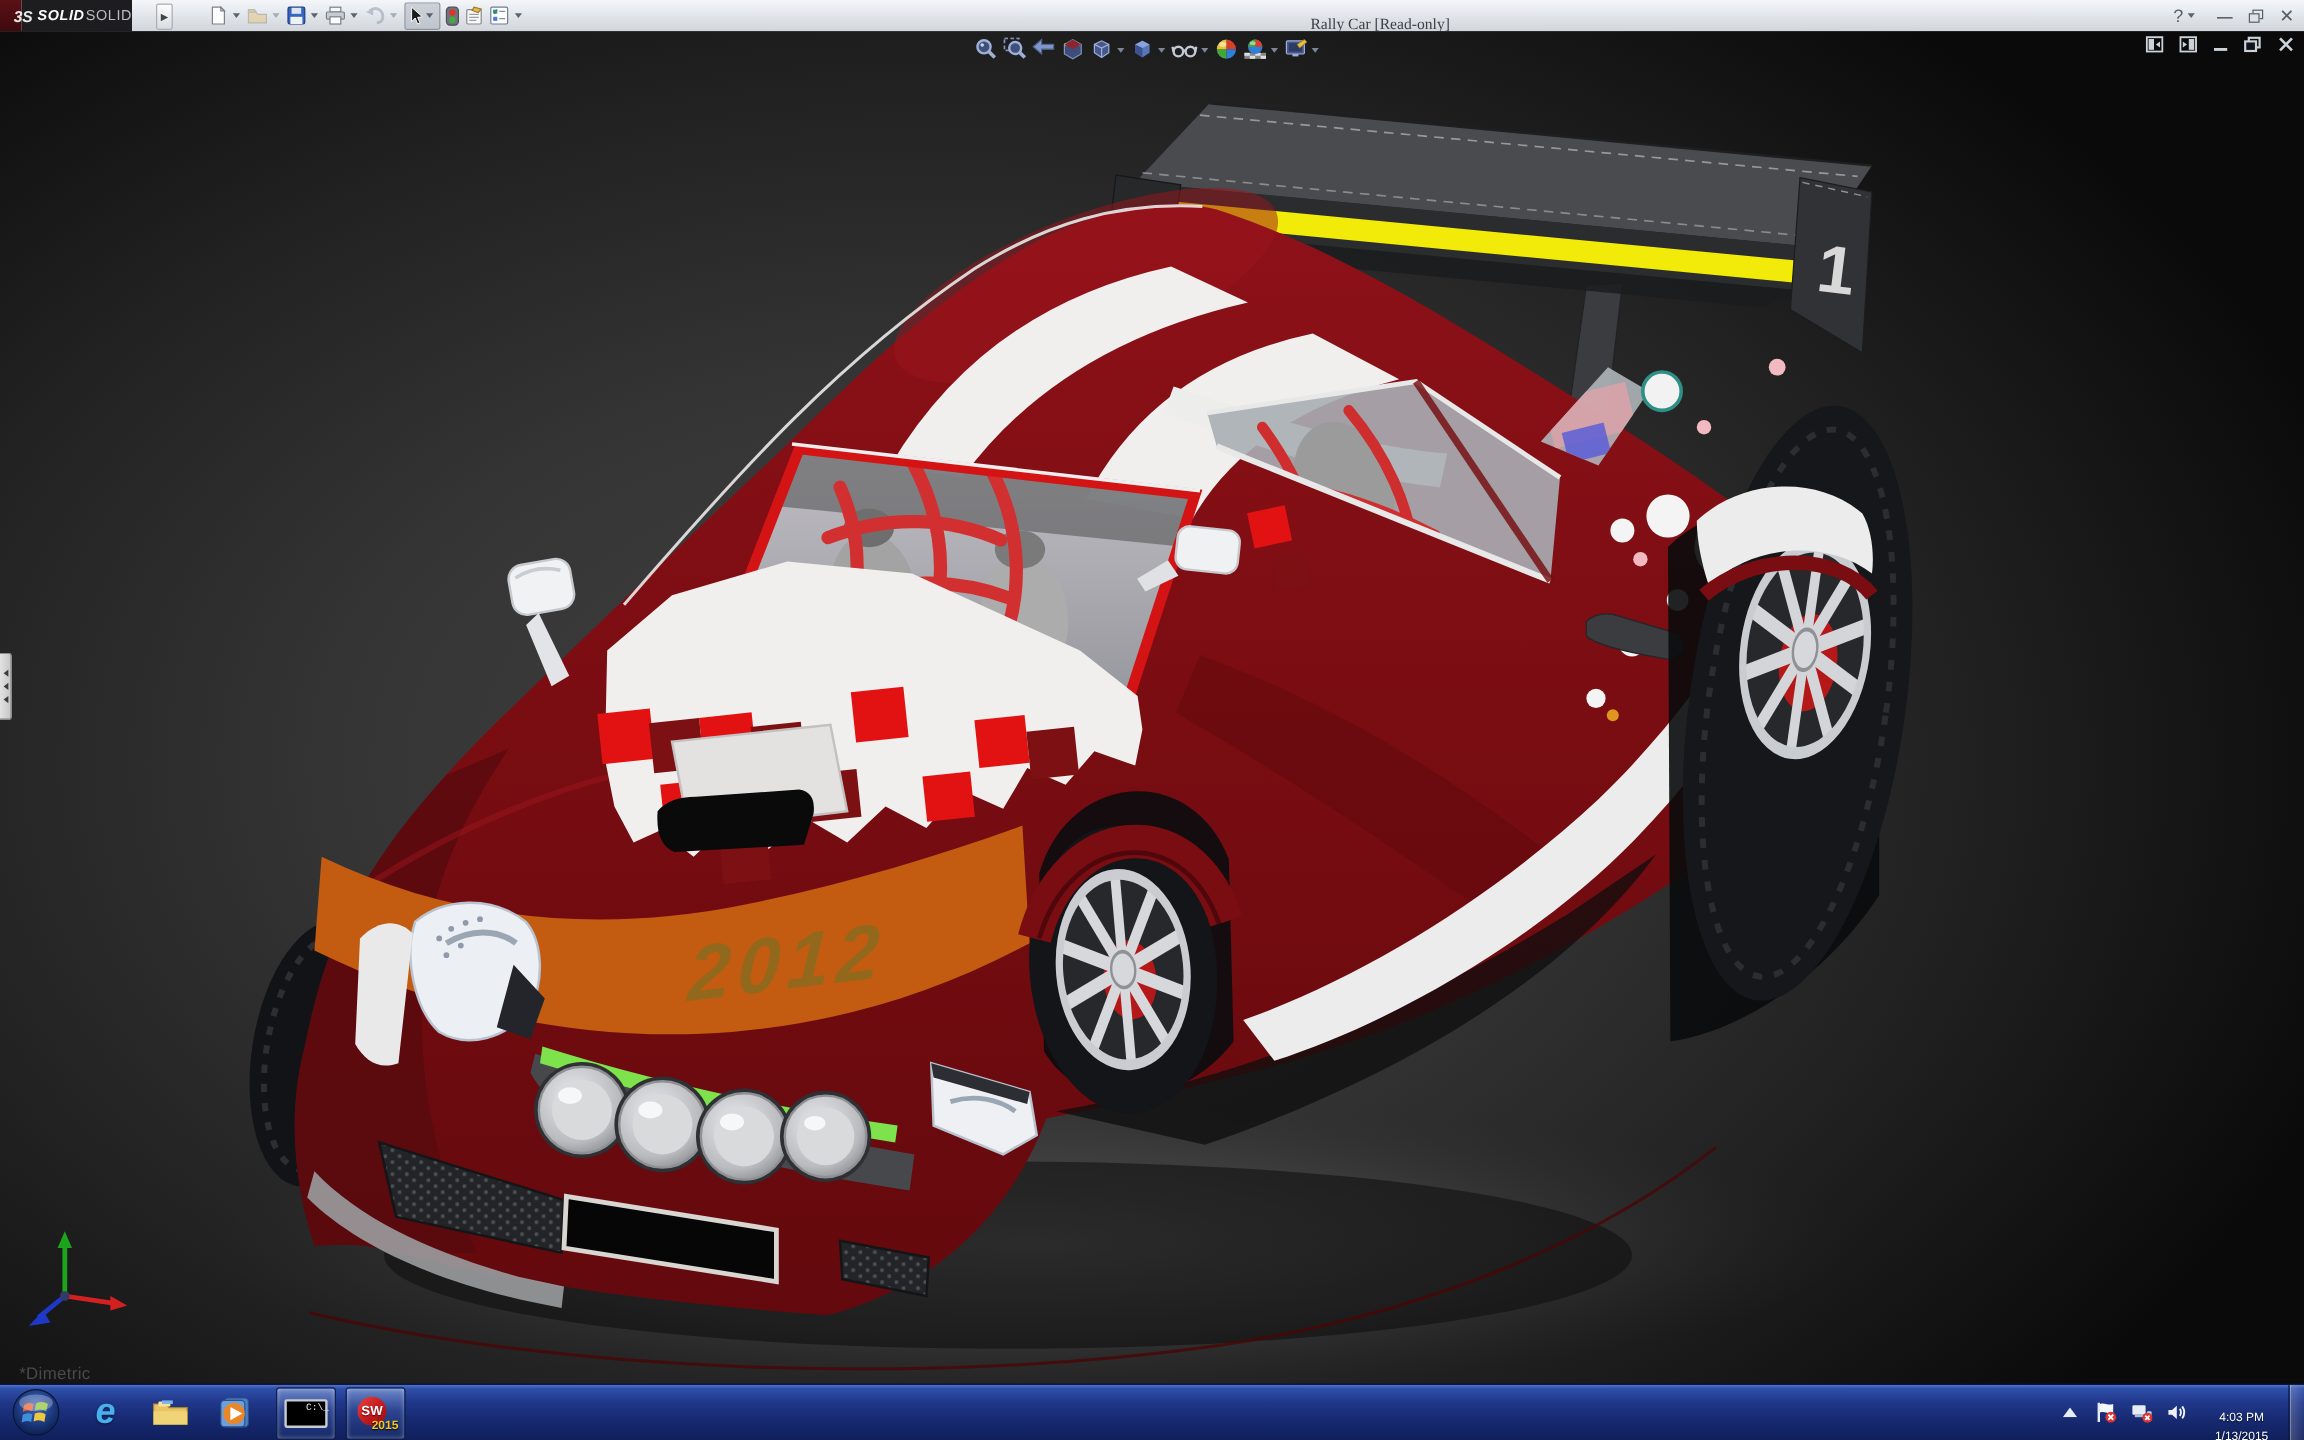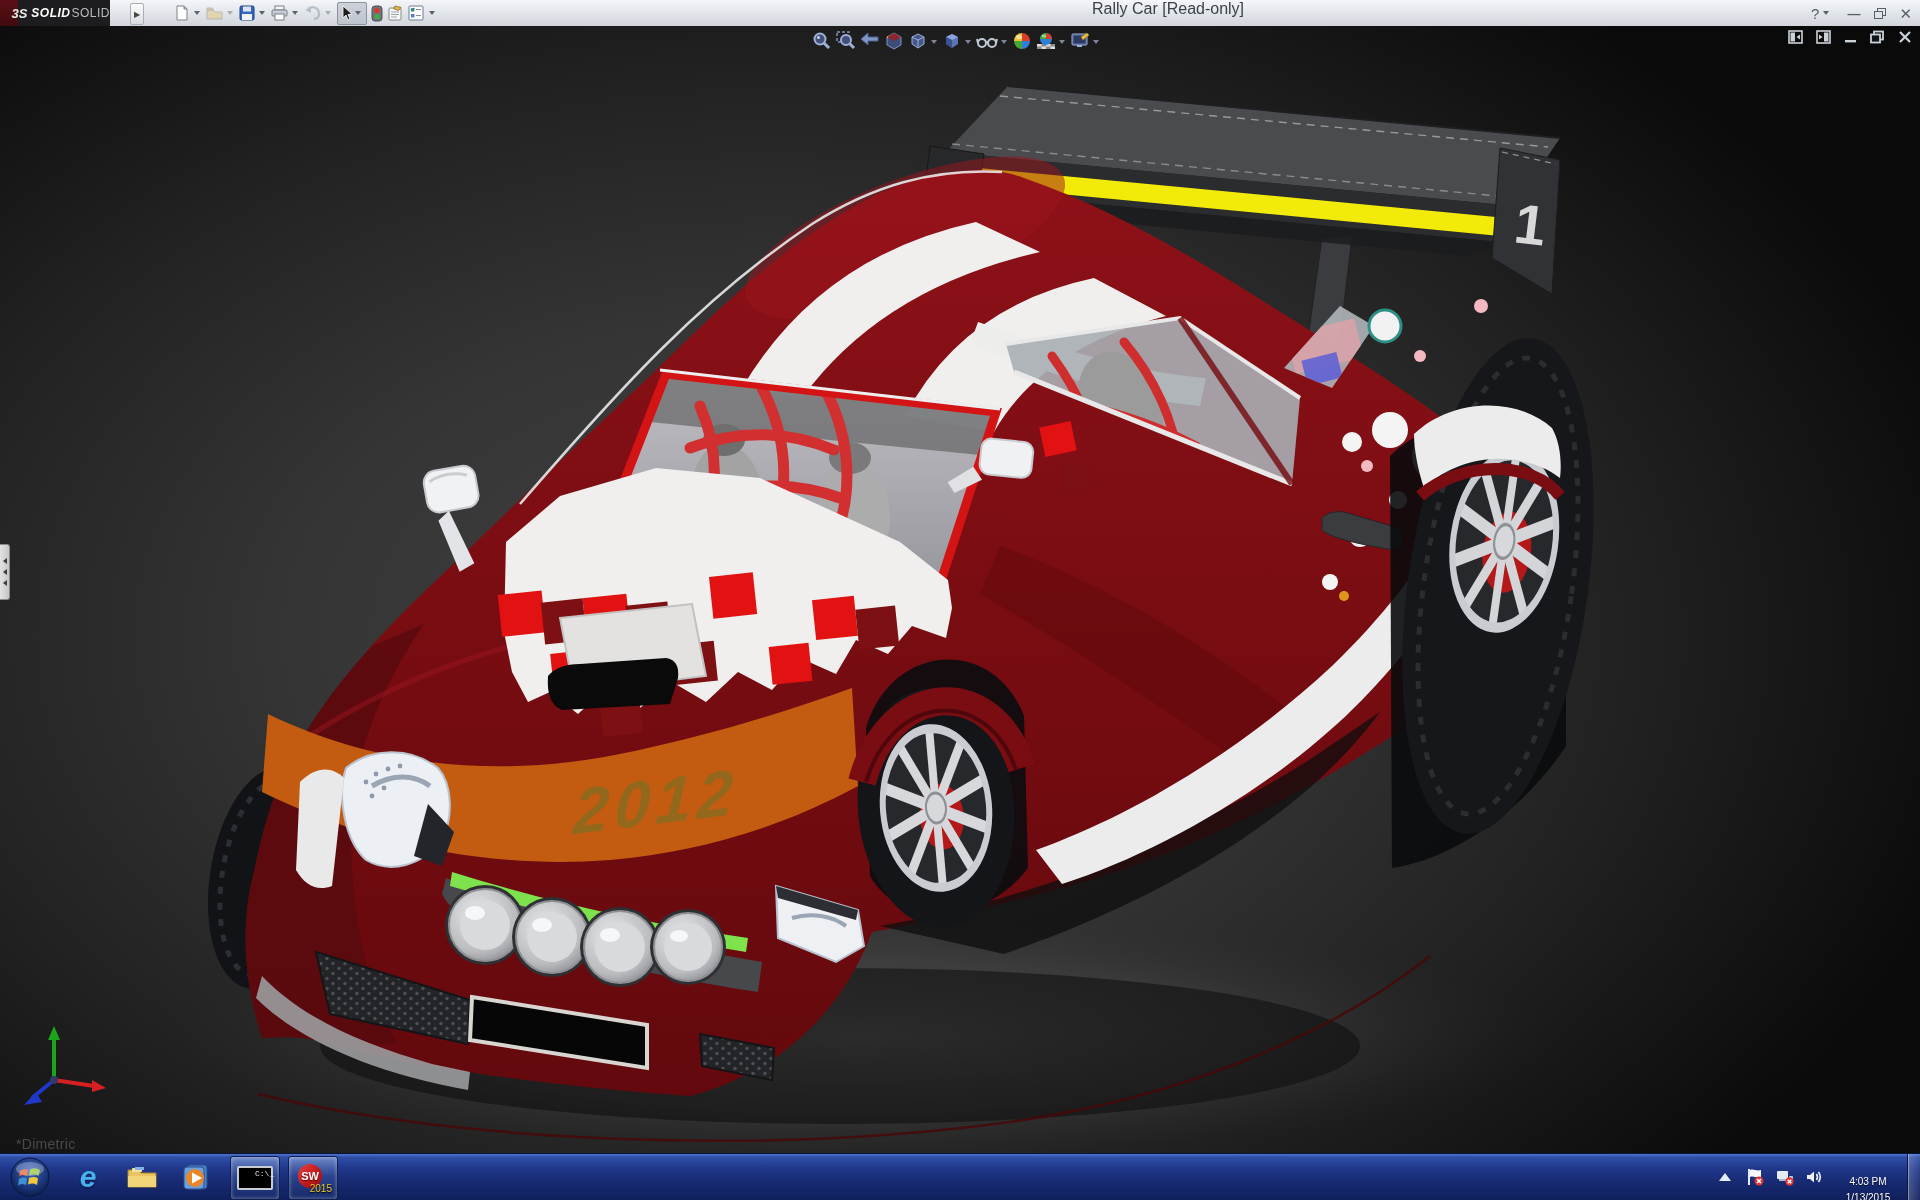--- a/index.html
+++ b/index.html
@@ -18,21 +18,21 @@
   .brand-expand{position:absolute;left:130px;top:3px;width:12px;height:20px;
     background:linear-gradient(180deg,#fdfdfd,#d8dce2);border:1px solid #a9aeb6;border-radius:2px;
     display:flex;align-items:center;justify-content:center;font-size:8px;color:#444;}
   .tb-icons{position:absolute;left:172px;top:2px;height:22px;display:flex;align-items:center;}
   .tb-btn{height:22px;display:flex;align-items:center;padding:0 2px;}
   .tb-btn svg{display:block;}
   .caret{width:0;height:0;border:3px solid transparent;border-top:4px solid #5c636c;margin:3px 4px 0 2px;}
   .caret.pale{border-top-color:#a7adb6;}
   .sel-box{display:flex;align-items:center;background:linear-gradient(#cdd2d9,#bfc5cd);
     border:1px solid #8d939c;border-radius:2px;height:21px;padding:0 1px;margin:0 2px;}
-  .win-title{position:absolute;left:1092px;top:0;font-size:16px;color:#3c4148;}
+  .win-title{position:absolute;left:1092px;top:12px;font-size:13px;color:#3c4148;font-family:Liberation Serif, serif;}
   .win-ctl{position:absolute;right:8px;top:0;height:26px;display:flex;align-items:center;gap:14px;color:#585f68;}
   .win-ctl .glyph{font-size:13px;line-height:1;}
   .restore-glyph{position:relative;width:11px;height:10px;}
   .restore-glyph span{position:absolute;border:1px solid #585f68;width:7px;height:6px;background:transparent;}
   .restore-glyph .r1{left:3px;top:0;}
   .restore-glyph .r2{left:0;top:3px;background:#dfe3e8;}
   
   .viewport{position:absolute;top:26px;left:0;width:1920px;height:1128px;
     background:radial-gradient(1250px 820px at 40% 54%, #414141 0%, #353535 38%, #222 68%, #101010 92%, #0a0a0a 100%);}
   .scene{position:absolute;top:0;left:0;}
@@ -57,21 +57,21 @@
     border:1px solid #101f4e;border-radius:3px;box-shadow:inset 0 0 4px rgba(255,255,255,.45);}
   .ie-e{font-size:30px;font-weight:bold;font-style:italic;color:#49b0ee;
     text-shadow:0 1px 2px rgba(0,0,0,.5);line-height:1;}
   .cmd-chip{width:30px;height:24px;background:#000;border:2px solid #c9ccd2;border-radius:2px;
     color:#e8e8e8;font-family:"Liberation Mono",monospace;font-size:8px;padding:1px 16px;box-sizing:border-box;}
   .sw-chip{position:relative;width:30px;height:28px;}
   .sw-cube{position:absolute;left:0;top:0;width:24px;height:24px;border-radius:12px;
     background:linear-gradient(135deg,#e8413d 0%,#c21a1e 55%,#8f0f13 100%);
     color:#fff;font-weight:bold;font-size:11px;display:flex;align-items:center;justify-content:center;
     text-shadow:0 1px 1px #600;}
-  .sw-year{position:absolute;right:-4px;bottom:-2px;color:#f5c520;font-weight:normal;font-size:10px;
+  .sw-year{position:absolute;right:-4px;bottom:-2px;color:#f5c520;font-weight:bold;font-size:10px;
     text-shadow:0 1px 1px #000;}
   .tray{position:absolute;right:96px;top:0;height:46px;display:flex;align-items:center;gap:12px;}
   .tray-btn{display:flex;align-items:center;justify-content:center;width:18px;height:18px;}
   .clock{position:absolute;right:16px;top:20px;width:72px;text-align:center;color:#fff;
     font-size:10px;line-height:1.55;text-shadow:0 1px 1px rgba(0,0,0,.7);}
   .show-desktop{position:absolute;right:0;top:0;width:12px;height:46px;
     background:linear-gradient(90deg,rgba(255,255,255,.22),rgba(255,255,255,.06));
     border-left:1px solid #0a1438;box-shadow:inset 1px 0 0 rgba(255,255,255,.35);}
 </style>
 </head>

